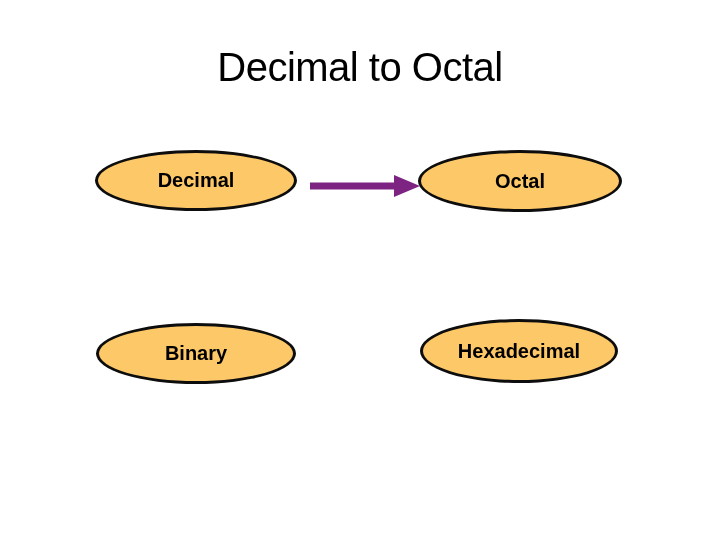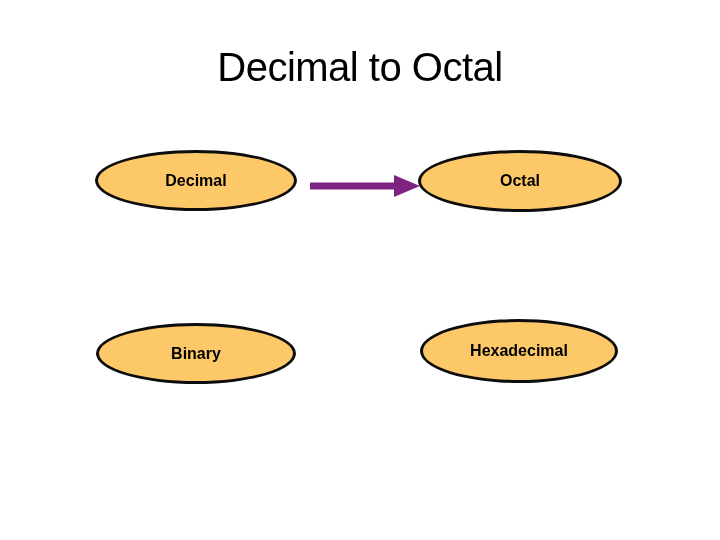--- a/index.html
+++ b/index.html
@@ -32,21 +32,21 @@
     position: absolute;
     border-radius: 50%;
     background: var(--ellipse-fill, #FCC868);
     border: 3px solid var(--ellipse-border, #0d0d0d);
     display: flex;
     align-items: center;
     justify-content: center;
     box-sizing: border-box;
   }
   .node .node-label {
-    font-size: 16px;
+    font-size: 20px;
     font-weight: 700;
     color: var(--label-color, #000000);
     letter-spacing: 0px;
   }
   .node-decimal     { left: 95px;  top: 150px; width: 202px; height: 61px; }
   .node-octal       { left: 418px; top: 150px; width: 204px; height: 62px; }
   .node-binary      { left: 96px;  top: 323px; width: 200px; height: 61px; }
   .node-hexadecimal { left: 420px; top: 319px; width: 198px; height: 64px; justify-content: center; }
   .arrow-svg {
     position: absolute;

